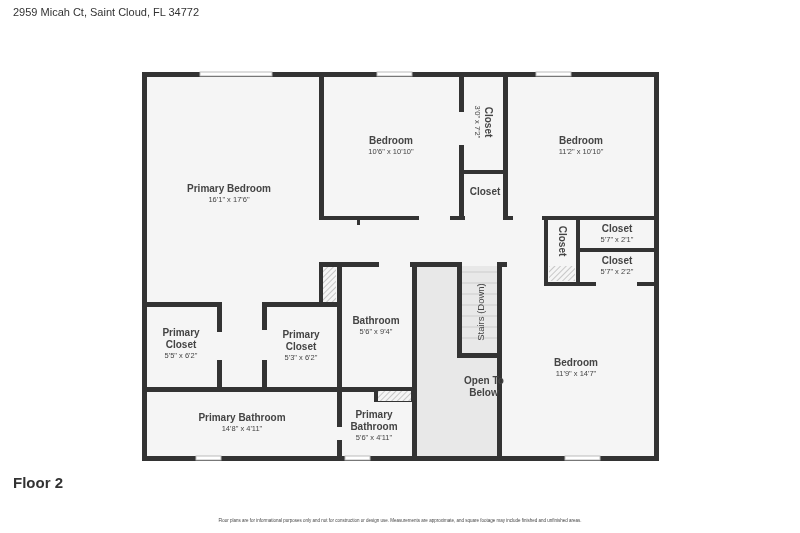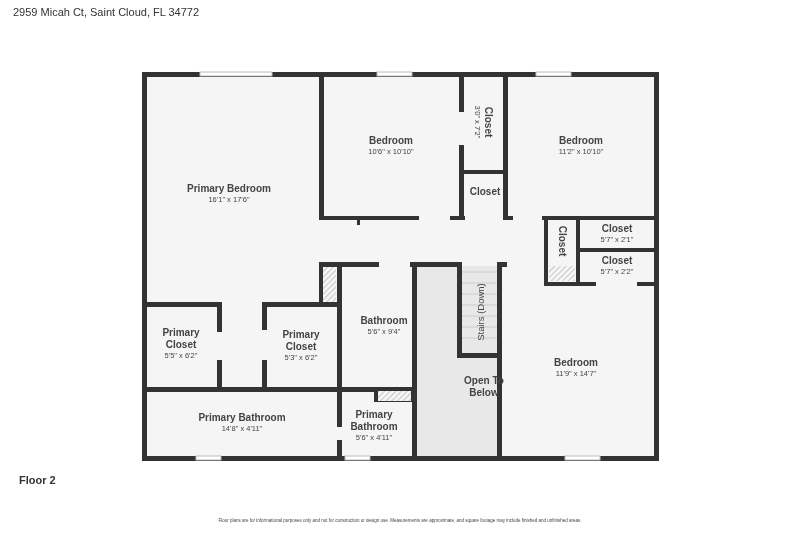--- a/index.html
+++ b/index.html
@@ -1,18 +1,18 @@
 <!DOCTYPE html>
 <html><head>
 <meta charset="utf-8">
 <style>
   html,body{margin:0;padding:0;background:#fff;}
   body{width:800px;height:533px;position:relative;overflow:hidden;font-family:"Liberation Sans",sans-serif;}
   .address{position:absolute;left:13px;top:6px;font-size:11px;font-weight:normal;color:#333;}
-  .floor-label{position:absolute;left:19px;top:474px;font-size:11px;font-weight:bold;color:#333;}
+  .floor-label{position:absolute;left:13px;top:474px;font-size:15px;font-weight:bold;color:#333;}
   .disclaimer{position:absolute;left:0;width:800px;top:518px;text-align:center;font-size:4.5px;color:#444;}
   svg{position:absolute;left:0;top:0;}
   .lbl{position:absolute;text-align:center;color:#444;transform:translate(-50%,-50%);white-space:nowrap;}
   .lbl .n{font-size:10px;font-weight:bold;line-height:12px;}
   .lbl .d{font-size:7.5px;line-height:10px;}
   .vert{transform:translate(-50%,-50%) rotate(90deg);}
 </style>
 </head>
 <body>
 
@@ -132,21 +132,21 @@
   <div class="d">5'7" x 2'2"</div>
 </div>
 <div class="lbl" style="left:181px;top:344px;width:60px;white-space:normal;">
   <div class="n">Primary Closet</div>
   <div class="d">5'5" x 6'2"</div>
 </div>
 <div class="lbl" style="left:301px;top:346px;width:60px;white-space:normal;">
   <div class="n">Primary Closet</div>
   <div class="d">5'3" x 6'2"</div>
 </div>
-<div class="lbl" style="left:376px;top:326px;margin-left:8px;">
+<div class="lbl" style="left:376px;top:326px;">
   <div class="n">Bathroom</div>
   <div class="d">5'6" x 9'4"</div>
 </div>
 <div class="lbl" style="left:481px;top:312px;transform:translate(-50%,-50%) rotate(-90deg);">
   <div class="n" style="font-weight:normal;font-size:9.5px;">Stairs (Down)</div>
 </div>
 <div class="lbl" style="left:484px;top:387px;width:50px;white-space:normal;">
   <div class="n">Open To Below</div>
 </div>
 <div class="lbl" style="left:576px;top:368px;">

